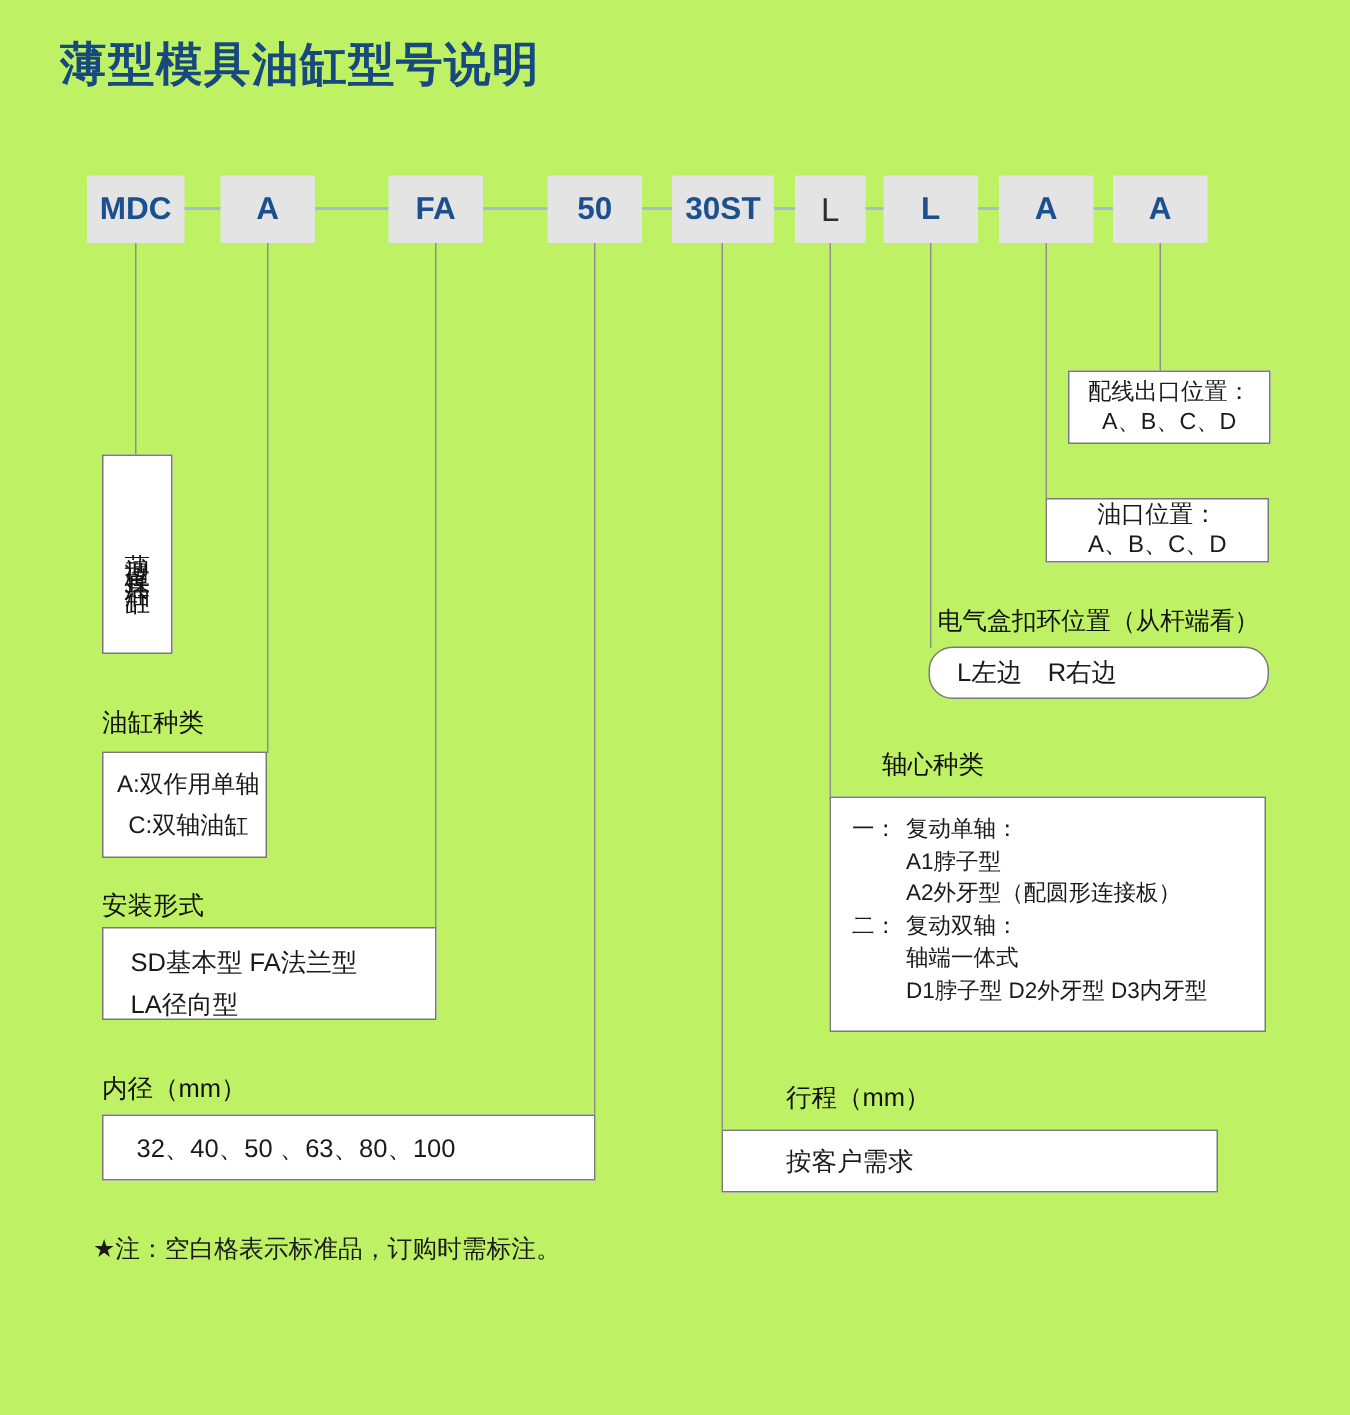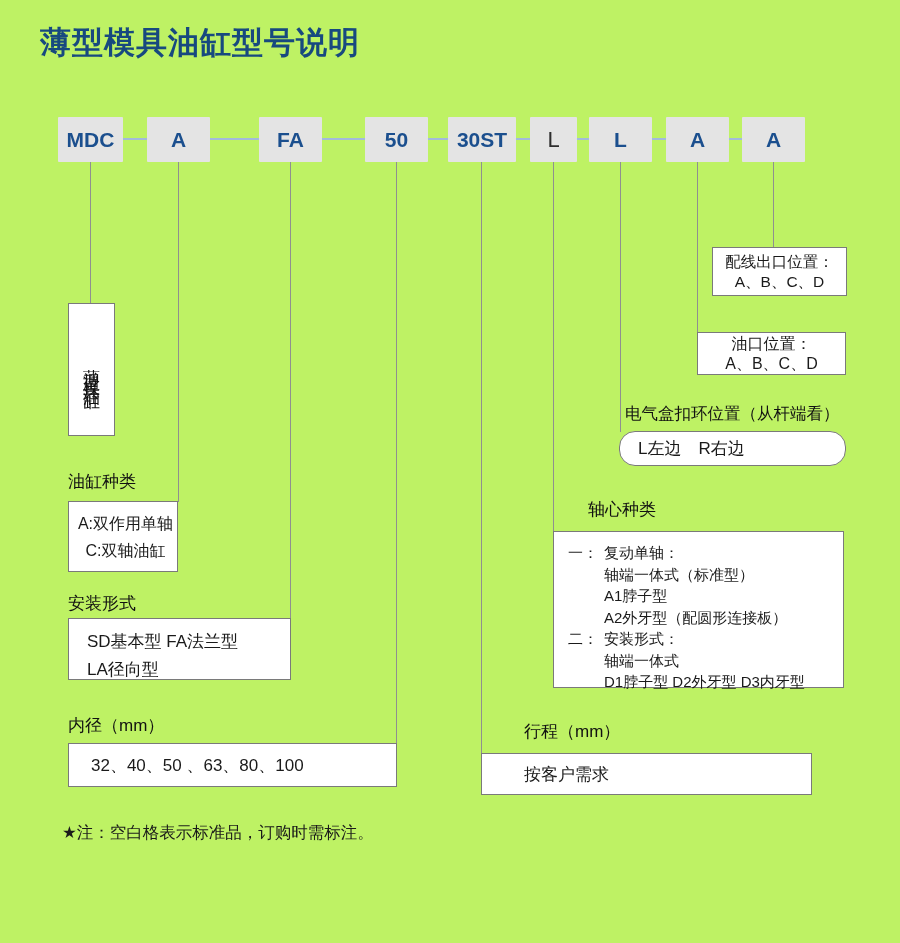--- a/index.html
+++ b/index.html
@@ -180,33 +180,29 @@
 
   <div class="flabel" style="left:588px; top:498px;">轴心种类</div>
   <div class="obox" style="left:553px; top:531px; width:291px; height:157px;">
     <div class="shaft-content">
       <div class="shaft-row">
           <span class="bullet">一：</span>
           <span class="txt">复动单轴：</span>
         </div>
       <div class="shaft-row">
           <span class="bullet"></span>
-          <span class="txt">轴端一体式（标准型）</span>
-        </div>
-      <div class="shaft-row">
-          <span class="bullet"></span>
           <span class="txt">A1脖子型</span>
         </div>
       <div class="shaft-row">
           <span class="bullet"></span>
           <span class="txt">A2外牙型（配圆形连接板）</span>
         </div>
       <div class="shaft-row">
           <span class="bullet">二：</span>
-          <span class="txt">安装形式：</span>
+          <span class="txt">复动双轴：</span>
         </div>
       <div class="shaft-row">
           <span class="bullet"></span>
           <span class="txt">轴端一体式</span>
         </div>
       <div class="shaft-row">
           <span class="bullet"></span>
           <span class="txt">D1脖子型  D2外牙型  D3内牙型</span>
         </div>
     </div>

